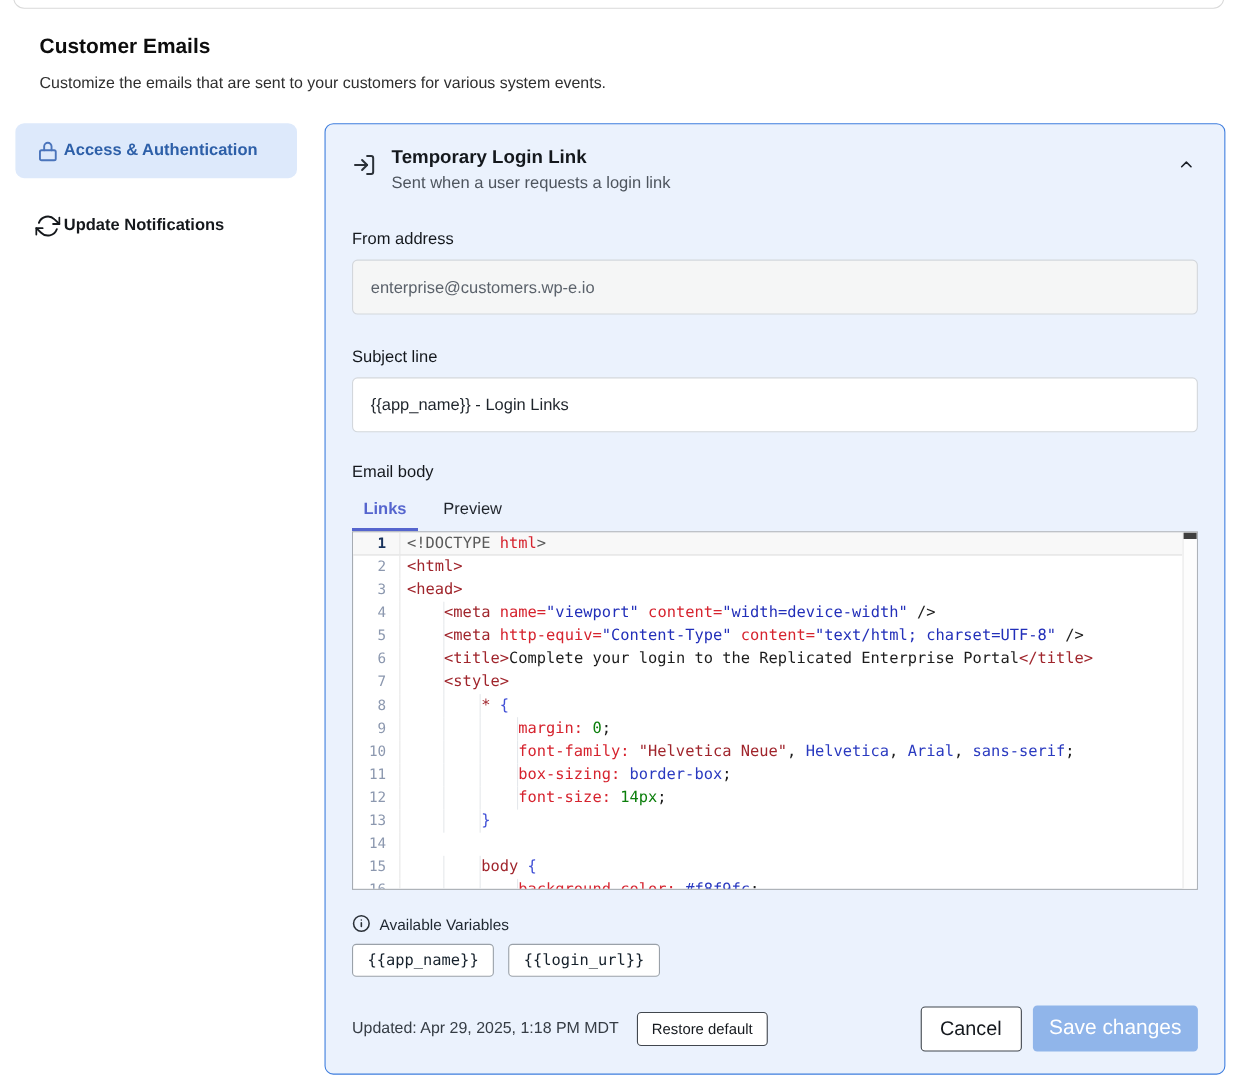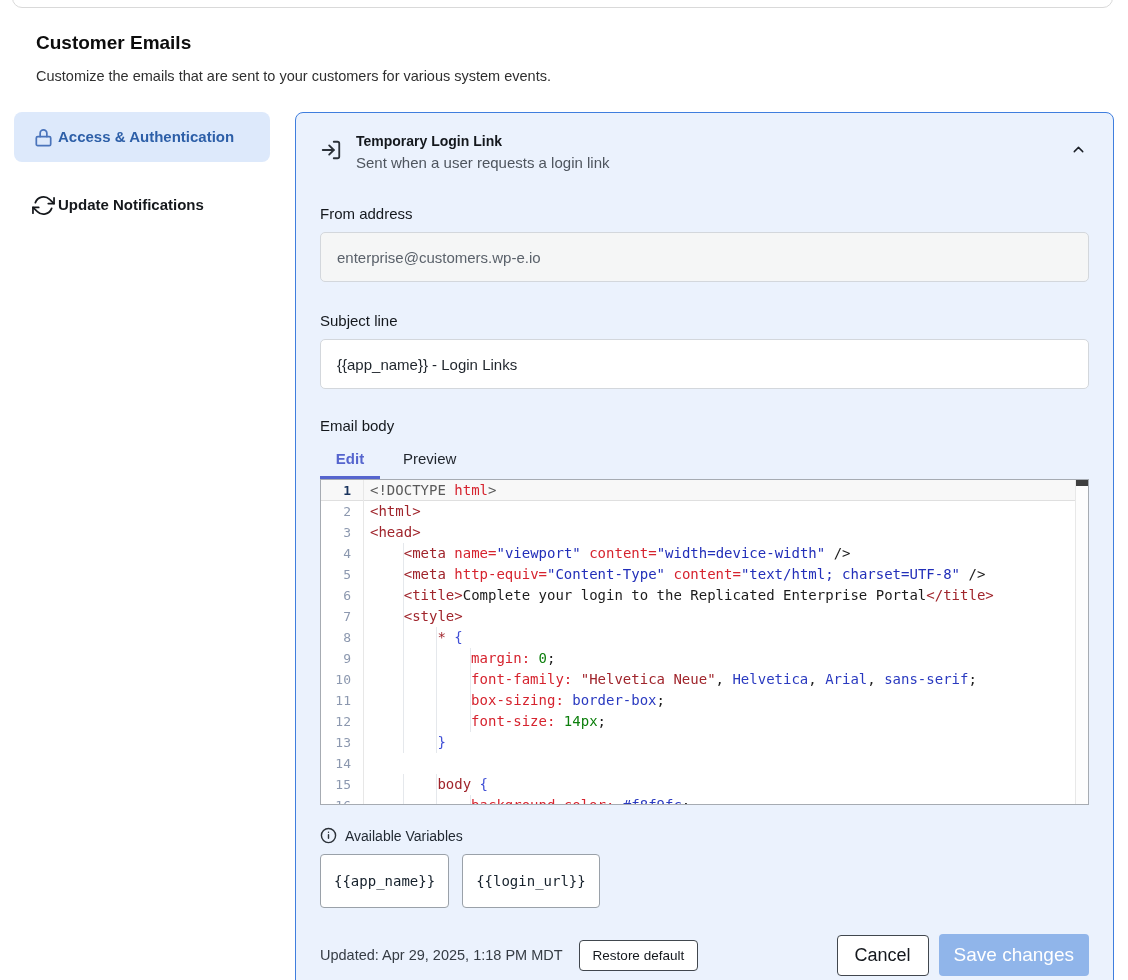--- a/index.html
+++ b/index.html
@@ -24,21 +24,21 @@
   .side-item.active .lbl { color: #2d5fa8; }
   .side-item + .side-item { margin-top: 18px; }
   .side-item .lbl2 { color: #15181c; }
   .icon { flex: none; display: inline-flex; }
 
   
   .panel { flex: 1; border: 1px solid #3f7ede; border-radius: 8px; background: #ebf2fd;
     padding: 20px 24px 20px 24px; min-height: 848px; }
   .panel-header { display: flex; align-items: flex-start; gap: 14px; }
   .panel-header .titles { flex: 1; }
-  .panel-title { font-size: 14px; font-weight: 700; color: #14181d; }
+  .panel-title { font-size: 17px; font-weight: 700; color: #14181d; }
   .panel-sub { font-size: 15px; color: #4e555e; margin-top: 5px; }
   .chevron-btn { background: none; border: none; cursor: pointer; padding: 2px; margin-top: 6px; }
 
   .field-label { font-size: 15px; color: #14181d; margin-top: 34px; }
   .text-input { width: 100%; height: 50px; margin-top: 10px; border: 1px solid #d3d7dc;
     border-radius: 5px; padding: 0 16px; font-size: 15px; font-family: "Liberation Sans", sans-serif; }
   .text-input.disabled { background: #f5f6f6; color: #5b626b; }
   .text-input.editable { background: #fff; color: #1f252c; }
 
   
@@ -73,21 +73,21 @@
   .tb { color: #4150d6; }            
   .tp { color: #1c1c1c; }
   .vscrollbar { position: absolute; top: 0; right: 0; bottom: 0; width: 13px;
     background: #fdfdfd; border-left: 1px solid #e8e8e8; }
   .vthumb { position: absolute; top: 0; left: 0; right: 0; height: 6px; background: #3f3f3f; }
 
   
   .vars-head { display: flex; align-items: center; gap: 8px; margin-top: 22px; }
   .vars-label { font-size: 14px; color: #1f2730; }
   .chips { display: flex; gap: 13px; margin-top: 10px; }
-  .chip { border: 1px solid #9aa1a9; border-radius: 4px; background: #fff; padding: 18px 13px;
+  .chip { border: 1px solid #9aa1a9; border-radius: 4px; background: #fff; padding: 6px 13px;
     font-size: 14px; color: #15202b; cursor: pointer; }
 
   
   .panel-footer { display: flex; align-items: center; margin-top: 26px; }
   .updated { font-size: 14.5px; color: #353c44; }
   .btn { font-family: "Liberation Sans", sans-serif; cursor: pointer; border-radius: 4px; }
   .btn-restore { margin-left: 16px; border: 1px solid #41474e; background: #fff;
     color: #14181d; font-size: 13.5px; padding: 7px 13px; }
   .spacer { flex: 1; }
   .btn-cancel { border: 1px solid #41474e; background: #fff; color: #14181d;
@@ -152,21 +152,21 @@
 
     <div class="field-label">From address</div>
     <input class="text-input disabled" type="text" readonly="" value="enterprise@customers.wp-e.io" style="">
 
     <div class="field-label" style="margin-top:30px">Subject line</div>
     <input class="text-input editable" type="text" value="{{app_name}} - Login Links" style="">
 
     <div class="field-label" style="margin-top:28px">Email body</div>
 
     <div class="tabs">
-      <button class="tab active">Edit</button>
+      <button class="tab active">Links</button>
       <button class="tab inactive">Preview</button>
     </div>
 
     <div class="editor">
       <div class="editor-scroll">
           <div class="crow active">
             <span class="gut">1</span>
             <span class="cline"><span class="tm">&lt;!DOCTYPE </span><span class="ta">html</span><span class="tm">&gt;</span></span>
           </div>
           <div class="crow">

